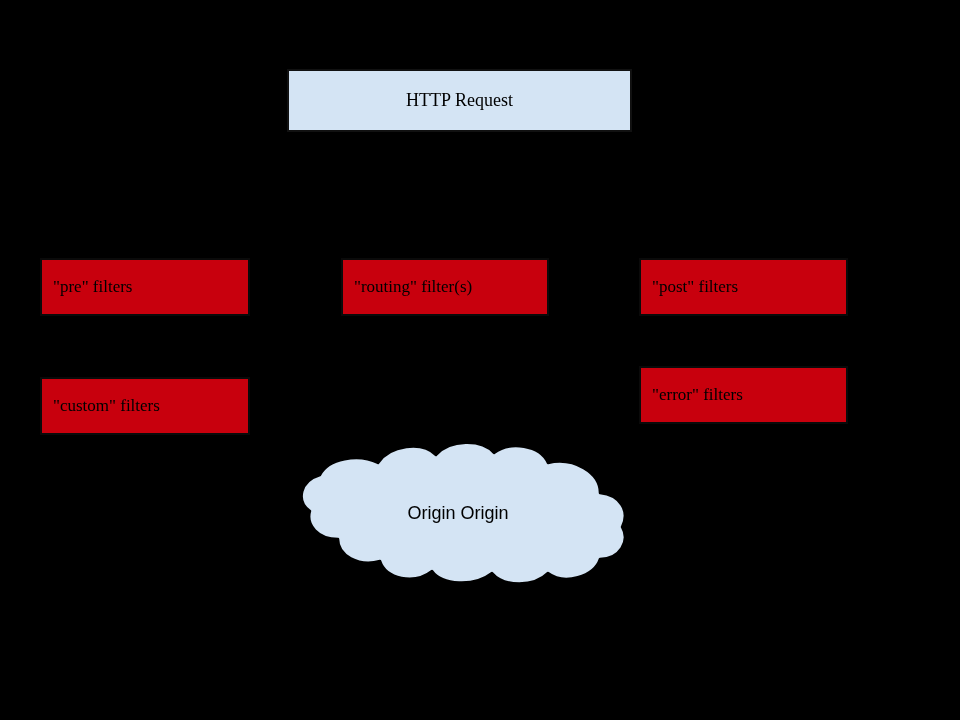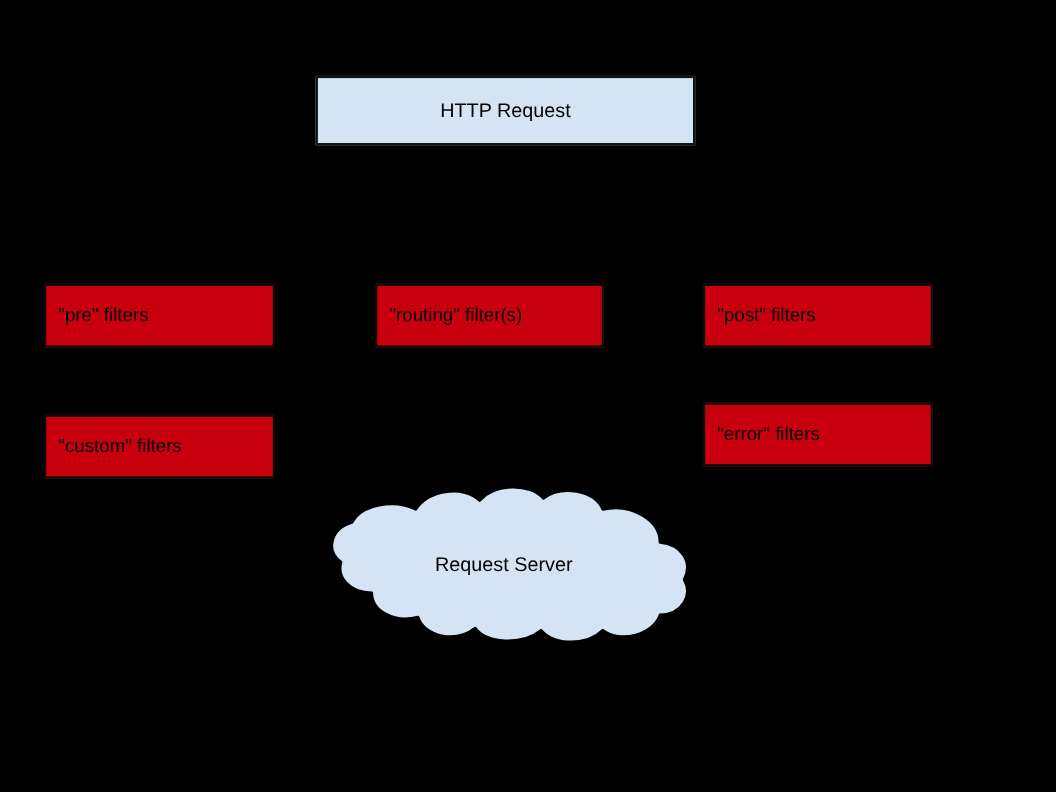--- a/index.html
+++ b/index.html
@@ -20,20 +20,21 @@
     box-sizing: border-box;
     border: 1px solid #000000;
     display: flex;
     align-items: center;
   }
   .node .label {
     font-size: 17px;
     line-height: 1.1;
     color: #000000;
     white-space: nowrap;
+    font-family: Liberation Serif, serif;
   }
   
   #http-request-box {
     left: 287px;
     top: 69px;
     width: 345px;
     height: 63px;
     background: #d4e4f4;
     border: 2px solid #111111;
     justify-content: center;
@@ -135,16 +136,16 @@
                C 312 140, 282 148, 266 136
                C 252 150, 222 150, 210 136
                C 192 150, 160 148, 150 134
                C 132 148, 104 142, 98 124
                C 76 130, 56 118, 56 102
                C 36 102, 24 88, 28 74
                C 14 64, 18 44, 38 38
                C 46 22, 76 16, 96 26
                Z" fill="#d4e4f4" stroke="#000000" stroke-width="2.5" stroke-linejoin="round"></path>
     </svg>
-    <div id="origin-server-label">Request Server</div>
+    <div id="origin-server-label">Origin Origin</div>
   </div>
 
 </div>
 
 </body></html>

